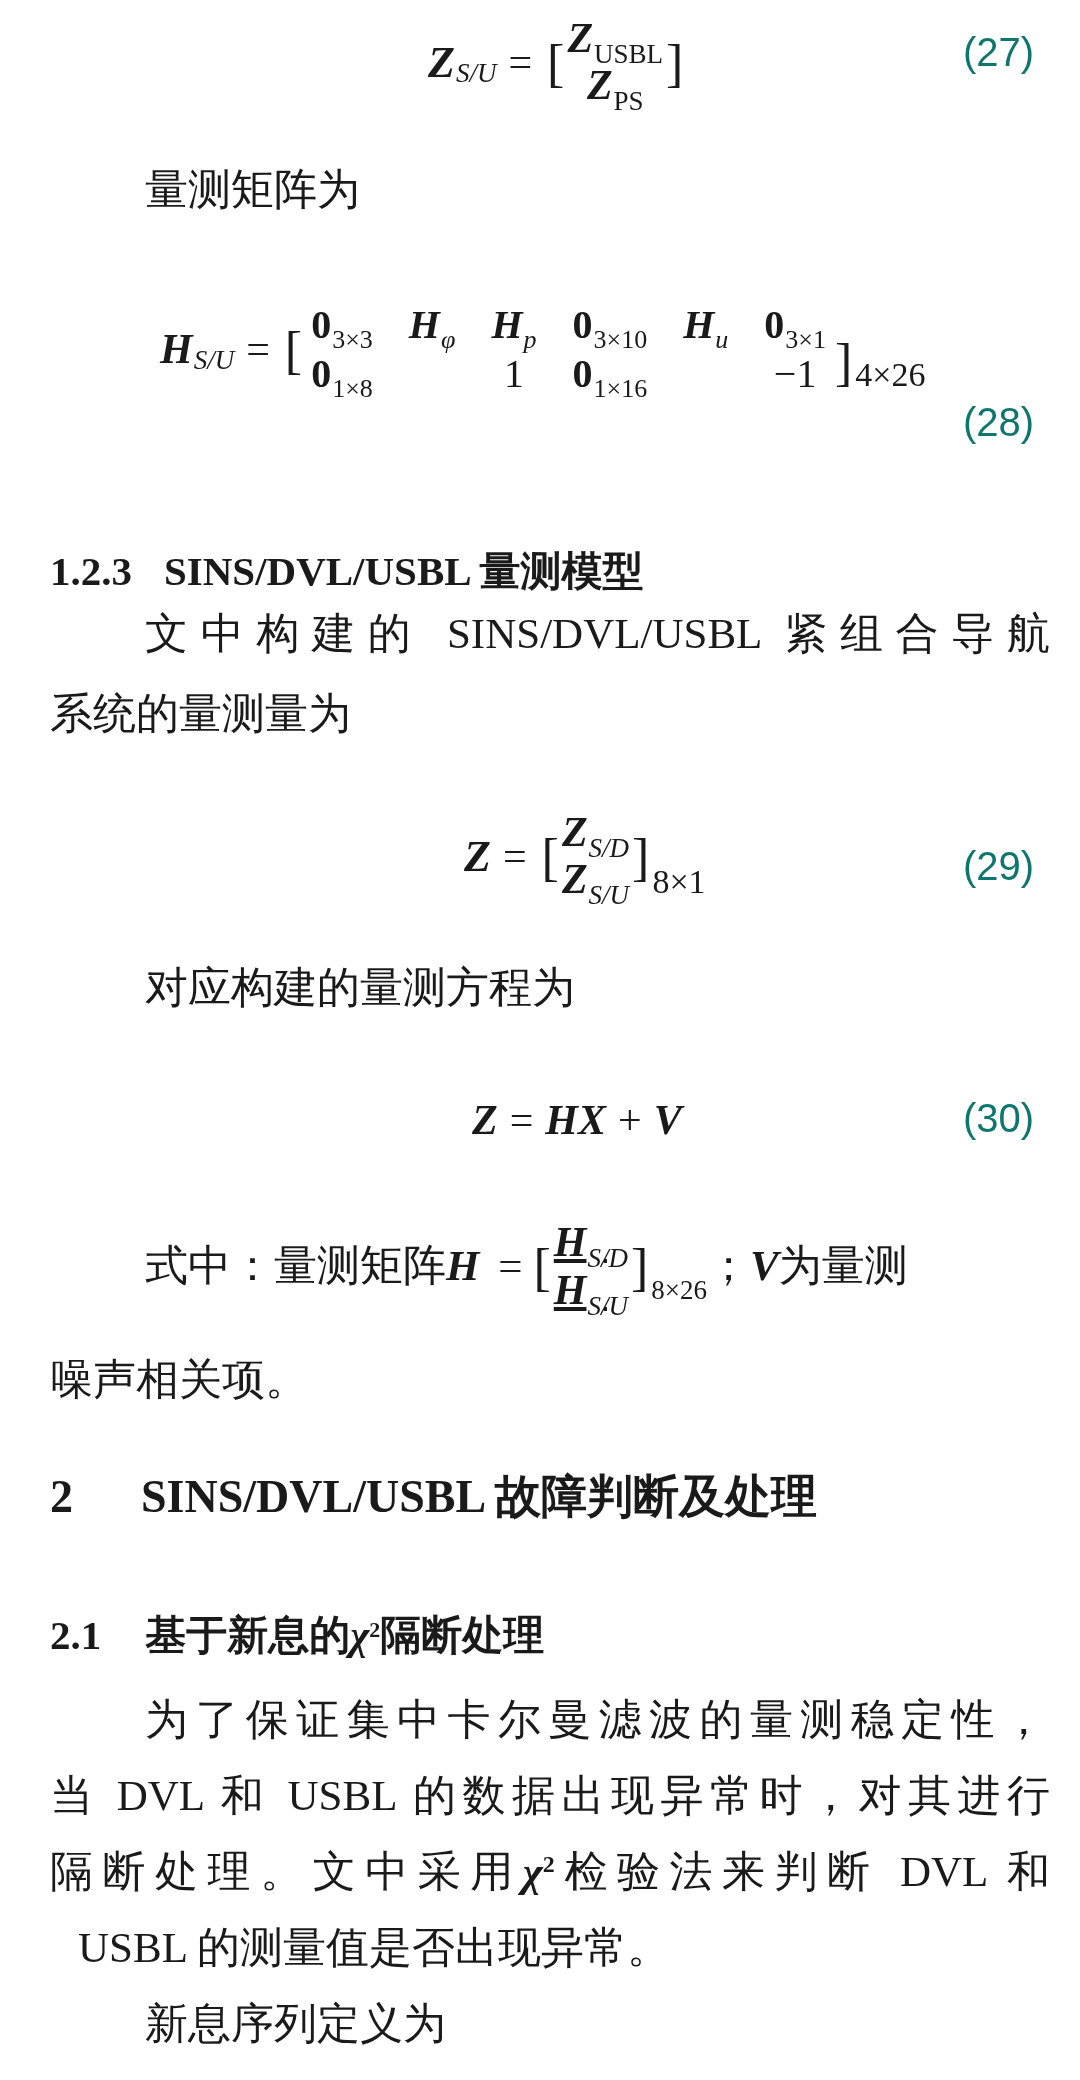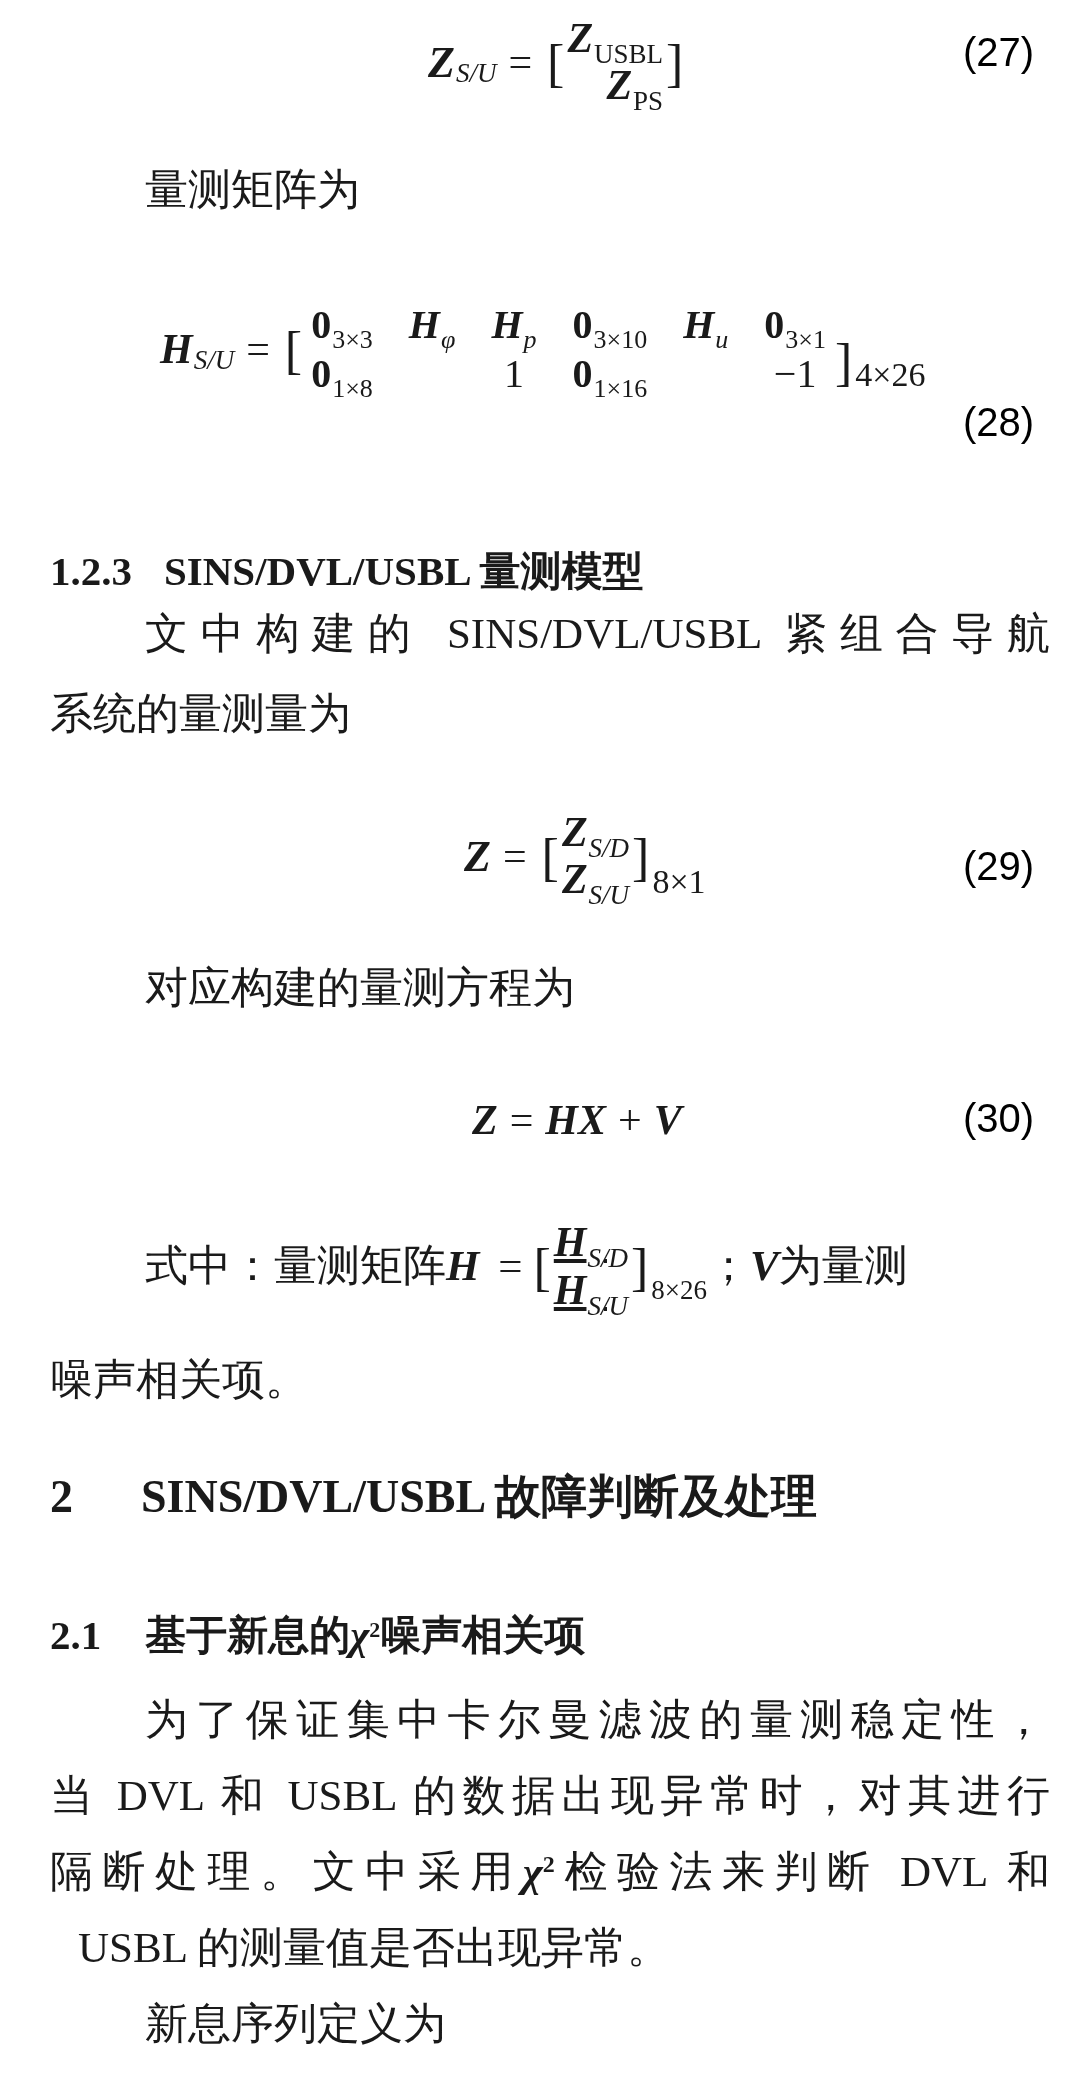--- a/index.html
+++ b/index.html
@@ -2,26 +2,26 @@
 <html><head>
 <meta charset="utf-8">
 <style>
   html,body{margin:0;padding:0;background:#ffffff;}
   .page{position:relative;width:1080px;height:2080px;background:#ffffff;color:#1a1a1a;
         font-family:"Liberation Serif","DejaVu Serif",serif;overflow:hidden;}
   .line{position:absolute;white-space:nowrap;font-size:43px;line-height:1.3;}
   .jl{white-space:normal;text-align:justify;text-align-last:justify;}
   .bi{font-style:italic;font-weight:bold;}
   .eq{position:absolute;display:flex;align-items:center;}
-  .eqnum{position:absolute;font-family:"Liberation Sans","DejaVu Sans",sans-serif;font-size:40px;color:#000000;}
+  .eqnum{position:absolute;font-family:"Liberation Sans","DejaVu Sans",sans-serif;font-size:40px;color:#0f766e;}
   .sb{font-size:27px;font-style:italic;position:relative;top:11px;margin-left:1px;}
   .sbu{font-size:27px;position:relative;top:11px;margin-left:1px;}
   .bk{font-size:52px;font-weight:400;line-height:1;margin:0 3px;position:relative;top:2px;}
   .bksub{font-size:34px;position:relative;top:26px;}
-  .stk{display:inline-flex;flex-direction:column;align-items:flex-end;line-height:1.12;}
+  .stk{display:inline-flex;flex-direction:column;align-items:center;line-height:1.12;}
   .stk .row{white-space:nowrap;}
   .op{margin:0 12px;font-size:42px;font-weight:400;}
   .base44{font-size:44px;} .base42{font-size:42px;}
   .m28{display:grid;grid-template-columns:repeat(6,auto);column-gap:36px;row-gap:2px;
        justify-items:center;align-items:center;font-size:40px;margin:0 6px;}
   .g1{grid-column:1}.g3{grid-column:3}.g4{grid-column:4}.g6{grid-column:6}
   .ms{font-size:26px;position:relative;top:10px;margin-left:1px;}
   .msit{font-size:26px;font-style:italic;position:relative;top:10px;margin-left:1px;}
   .b0{font-weight:bold;}
   .plainnum{font-weight:400;}
@@ -114,21 +114,21 @@
       <span class="row"><span class="bi base42">H</span><span class="sb">S/U</span></span>
     </span><span class="bk vmid">]</span><span class="vmid" style="font-size:27px;position:relative;top:24px;">8×26</span><span class="vmid">；</span><span class="bi vmid">V</span><span class="vmid">为量测</span>
   </div>
   <div class="line" style="left:50px;top:1352px;">噪声相关项。</div>
 
   <div class="hd hd-big" style="left:50px;top:1466px;">
     <span>2</span><span style="margin-left:68px;">SINS/DVL/USBL 故障判断及处理</span>
   </div>
 
   <div class="hd hd-sub" style="left:50px;top:1608px;">
-    <span>2.1</span><span style="margin-left:44px;">基于新息的</span><span class="bi">χ</span><span class="supsm">2</span><span>噪声相关项</span>
+    <span>2.1</span><span style="margin-left:44px;">基于新息的</span><span class="bi">χ</span><span class="supsm">2</span><span>隔断处理</span>
   </div>
 
   <div class="line jl" style="left:50px;top:1768px;width:1000px;">当 DVL 和 USBL 的数据出现异常时，对其进行</div>
   <div class="line jl" style="left:145px;top:1692px;width:900px;">为了保证集中卡尔曼滤波的量测稳定性，</div>
   <div class="line jl" style="left:50px;top:1844px;width:1000px;">
     <span>隔断处理。文中采用</span><span class="bi">χ</span><span class="sup">2</span><span>检验法来判断 DVL 和</span>
   </div>
   <div class="line" style="left:50px;top:1920px;margin-left:28px;">USBL 的测量值是否出现异常。</div>
   <div class="line" style="left:145px;top:1996px;">新息序列定义为</div>
 

